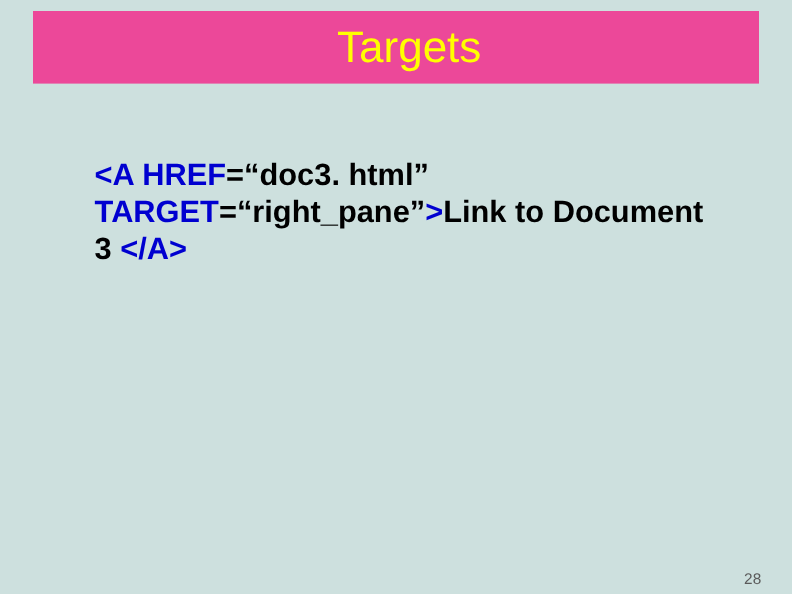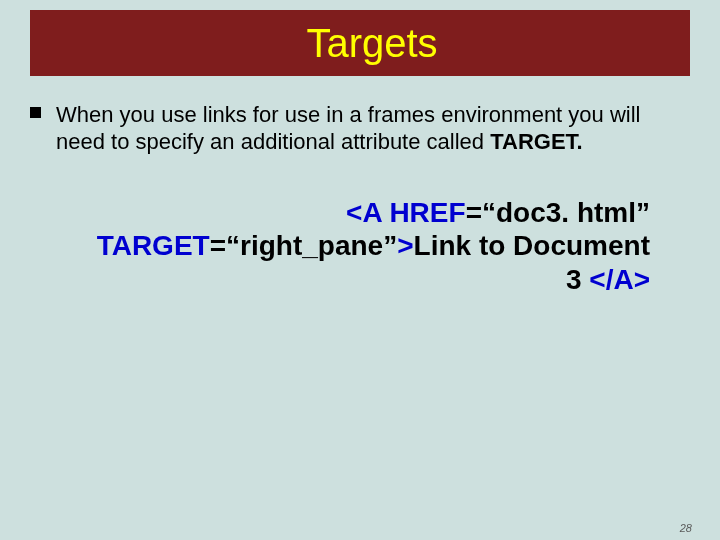--- a/index.html
+++ b/index.html
@@ -5,21 +5,21 @@
   * { margin: 0; padding: 0; box-sizing: border-box; }
   body {
     width: 720px;
     height: 540px;
     background: #cde0de;
     font-family: Arial, Helvetica, sans-serif;
     position: relative;
     overflow: hidden;
   }
   .title-bar {
-    background: #7f1d1d;
+    background: #ec4899;
     margin: 10px 30px 0 30px;
     height: 66px;
     display: flex;
     align-items: center;
     justify-content: center;
     padding-left: 24px;
   }
   .title-text {
     color: #ffff00;
     font-size: 40px;
@@ -40,49 +40,44 @@
     position: absolute;
     left: -26px;
     top: 5px;
     width: 11px;
     height: 11px;
     background: #000000;
   }
   .bold { font-weight: bold; }
   .code-block {
     margin-top: 40px;
-    text-align: right;
+    text-align: left;
     font-size: 28px;
     font-weight: bold;
     line-height: 1.2;
     padding: 0 30px;
   }
   .bluepart { color: #0000d0; }
   .page-num {
     position: absolute;
     bottom: 6px;
     right: 28px;
-    font-size: 11px;
+    font-size: 14px;
     color: #5a5a5a;
-    font-style: italic;
   }
 </style>
 </head>
 <body>
 
 <div class="title-bar">
   <span class="title-text">Targets</span>
 </div>
 
 <div class="content">
 
-  <div class="bullet-item">
-    <span class="bullet-marker"></span>
-    <span>When you use links for use in a frames environment you will need to specify an additional attribute called </span><span class="bold">TARGET.</span>
-  </div>
 
 
 
   <div class="code-block">
     <span class="bluepart">&lt;A HREF</span><span>=</span><span>“doc3. html” </span><span class="bluepart">TARGET</span><span>=</span><span>“right_pane”</span><span class="bluepart">&gt;</span><span>Link to Document 3 </span><span class="bluepart">&lt;/A&gt;</span>
   </div>
 
 </div>
 
 <div class="page-num">28</div>

